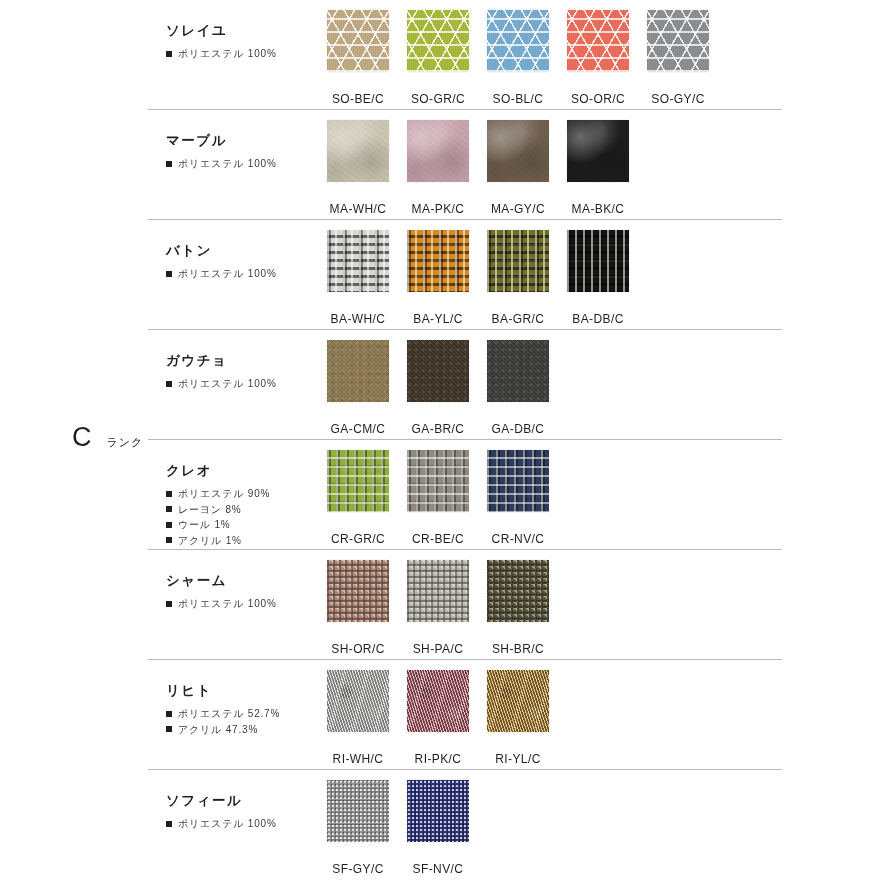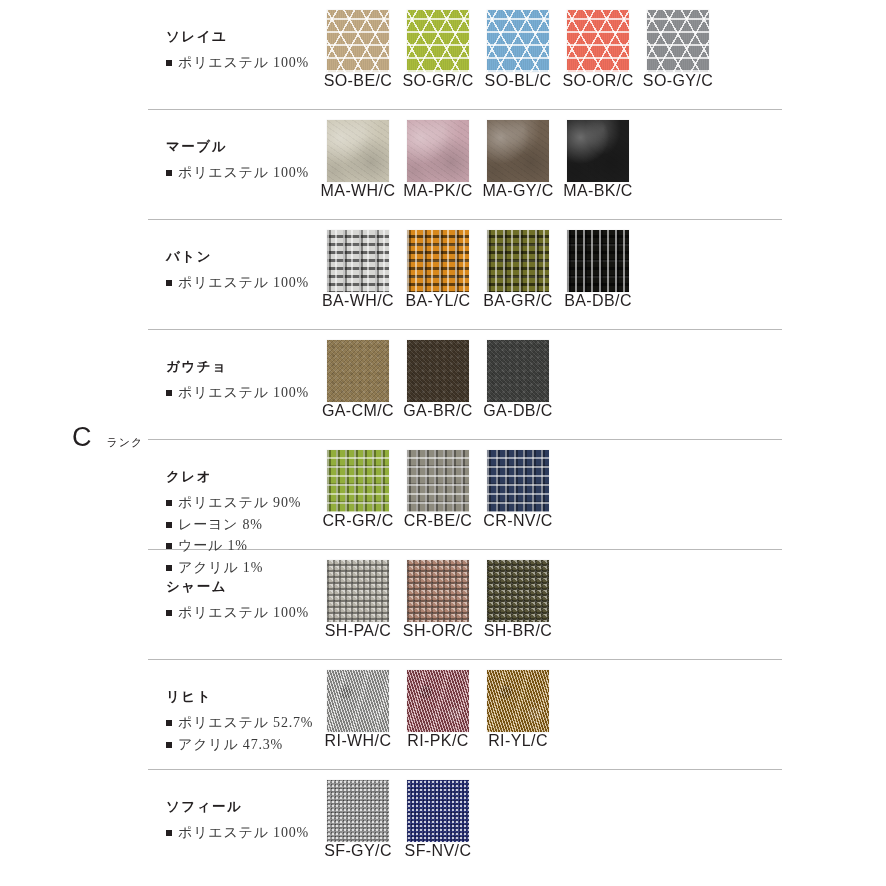--- a/index.html
+++ b/index.html
@@ -27,36 +27,35 @@
     position:relative;
     border-bottom:1px solid #b9b9b9;
     box-sizing:border-box;
     display:flex;
     align-items:flex-start;
   }
 
   .row-info{
     width:170px;
     flex:0 0 170px;
-    padding-top:28px;
+    padding-top:22px;
     padding-left:18px;
     box-sizing:border-box;
-    font-family:Liberation Serif, serif;
   }
   .row-title{
     font-size:13.5px;
     font-weight:bold;
     letter-spacing:1.5px;
     color:#231f20;
     margin:0 0 6px 0;
     white-space:nowrap;
   }
   .comp-list{list-style:none;margin:0;padding:0;}
   .comp-item{
-    font-size:14px;
+    font-size:10px;
     letter-spacing:0.8px;
     color:#3a3a3a;
     line-height:1.55;
     white-space:nowrap;
     display:flex;
     align-items:center;
   }
   .comp-bullet{
     display:inline-block;
     width:6px;height:6px;
@@ -79,22 +78,22 @@
   .chip{
     width:62px;height:62px;
     margin:0 auto;
     display:block;
     border:0;
     background-color:#ddd;
     background-repeat:repeat;
     box-shadow:0 0 0 0.5px rgba(0,0,0,0.06);
   }
   .chip-code{
-    margin-top:0;
-    font-size:16px;
+    margin-top:20px;
+    font-size:12px;
     letter-spacing:0.4px;
     color:#231f20;
     white-space:nowrap;
   }
 
   
   
   .tex-soleil{
     background-image:
       repeating-linear-gradient(60deg, rgba(255,255,255,.85) 0 1.5px, transparent 1.5px 15px),
@@ -352,28 +351,28 @@
             <li class="comp-item">
               <span class="comp-bullet"></span>
               <span>ポリエステル</span>
               <span>&nbsp;</span>
               <span>100%</span>
             </li>
           </ul>
         </div>
         <div class="swatches">
           <div class="swatch-cell">
+            <div class="chip tex-charme" style="background-color: rgb(176, 133, 115);"></div>
+            <div class="chip-code">SH-OR/C</div>
+          </div>
+          <div class="swatch-cell">
             <div class="chip tex-charme" style="background-color: rgb(184, 181, 171);"></div>
             <div class="chip-code">SH-PA/C</div>
           </div>
           <div class="swatch-cell">
-            <div class="chip tex-charme" style="background-color: rgb(176, 133, 115);"></div>
-            <div class="chip-code">SH-OR/C</div>
-          </div>
-          <div class="swatch-cell">
             <div class="chip tex-charme" style="background-color: rgb(88, 84, 56);"></div>
             <div class="chip-code">SH-BR/C</div>
           </div>
         </div>
       </div>
       <div class="row" style="height: 110px;">
         <div class="row-info">
           <div class="row-title">リヒト</div>
           <ul class="comp-list">
             <li class="comp-item">

